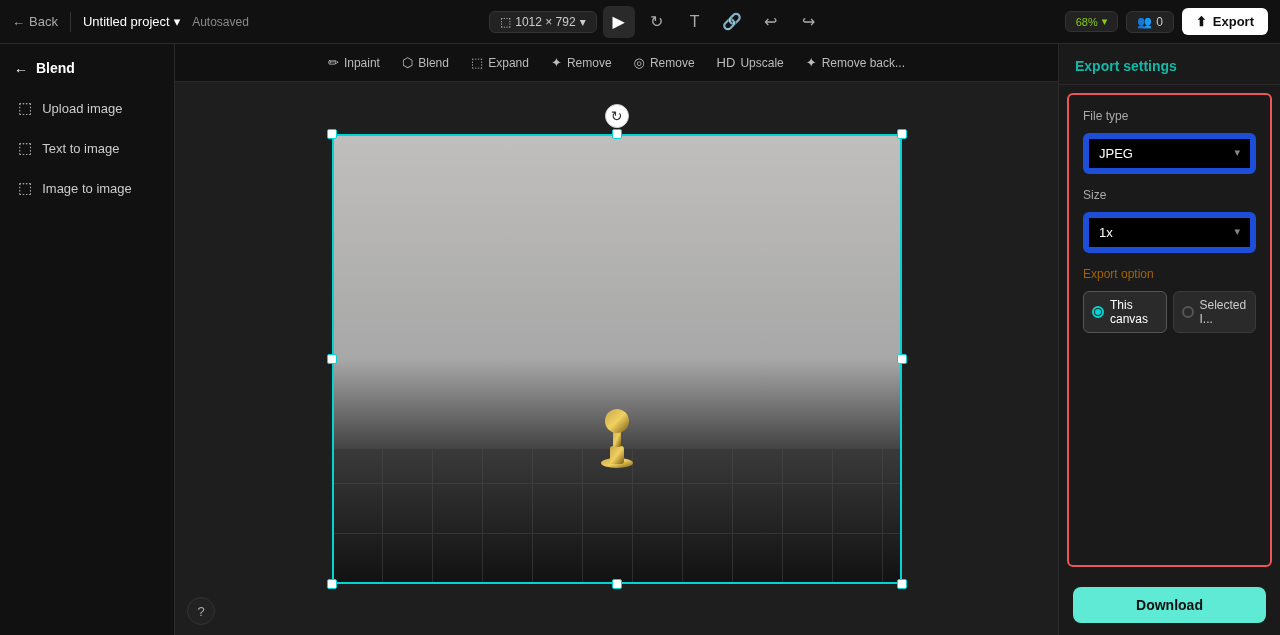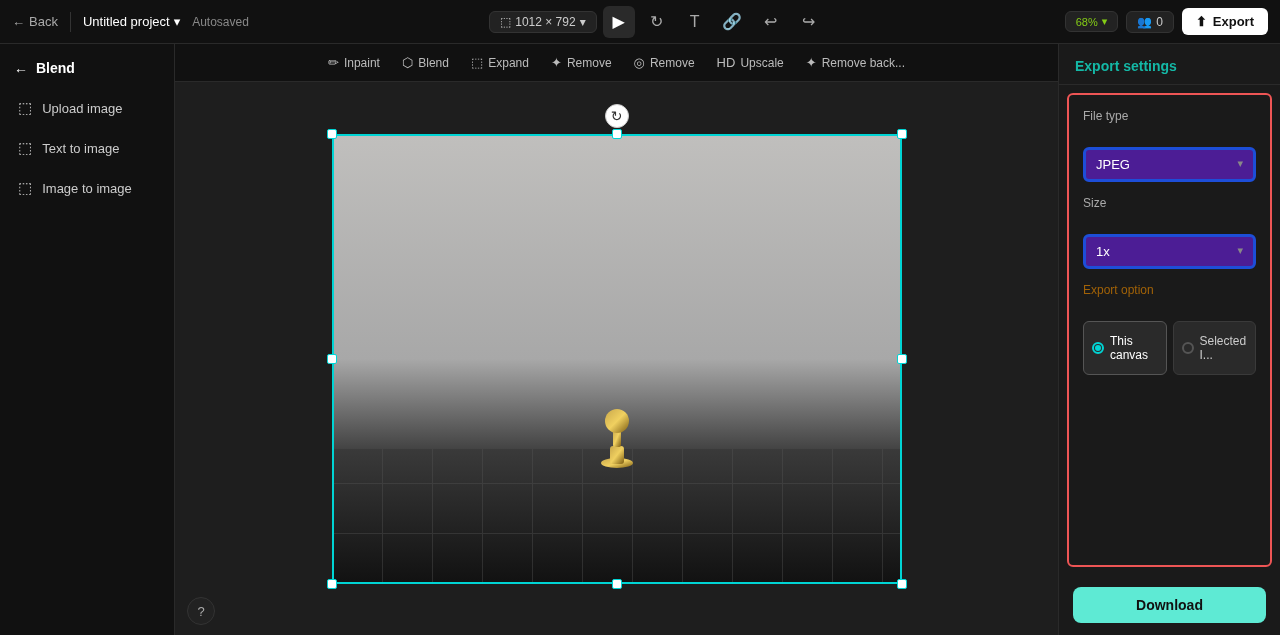--- a/index.html
+++ b/index.html
@@ -270,40 +270,40 @@
     .export-panel-body {
       padding: 14px;
       display: flex;
       flex-direction: column;
       gap: 14px;
       border: 2px solid #e55;
       margin: 8px;
       border-radius: 6px;
       flex: 1;
     }
-    .field-group { display: flex; flex-direction: column; gap: 24px; }
+    .field-group { display: flex; flex-direction: column; gap: 10px; }
     .field-label {
       font-size: 12px; color: #aaa;
     }
     .select-field {
       display: flex; align-items: flex-start; justify-content: space-between;
-      background: #4c1d95; border: 3px solid #1d4ed8;
+      background: #000000; border: 6px solid #1d4ed8;
       border-radius: 6px; padding: 7px 10px;
       font-size: 13px; color: #fff; cursor: pointer;
     }
     .chevron-icon { font-size: 11px; color: #888; }
 
     .export-option-label { font-size: 12px; color: #a16207; }
     .export-options-row {
       display: flex; gap: 6px;
     }
     .option-btn {
       flex: 1;
       display: flex; align-items: center; gap: 6px;
-      padding: 12px 8px;
+      padding: 6px 8px;
       background: #2a2a2a; border: 1px solid #3a3a3a;
       border-radius: 6px; font-size: 12px; color: #ccc; cursor: pointer;
     }
     .option-btn.active {
       border-color: #555;
       color: #fff;
     }
     .radio-dot {
       width: 12px; height: 12px;
       border-radius: 50%;

